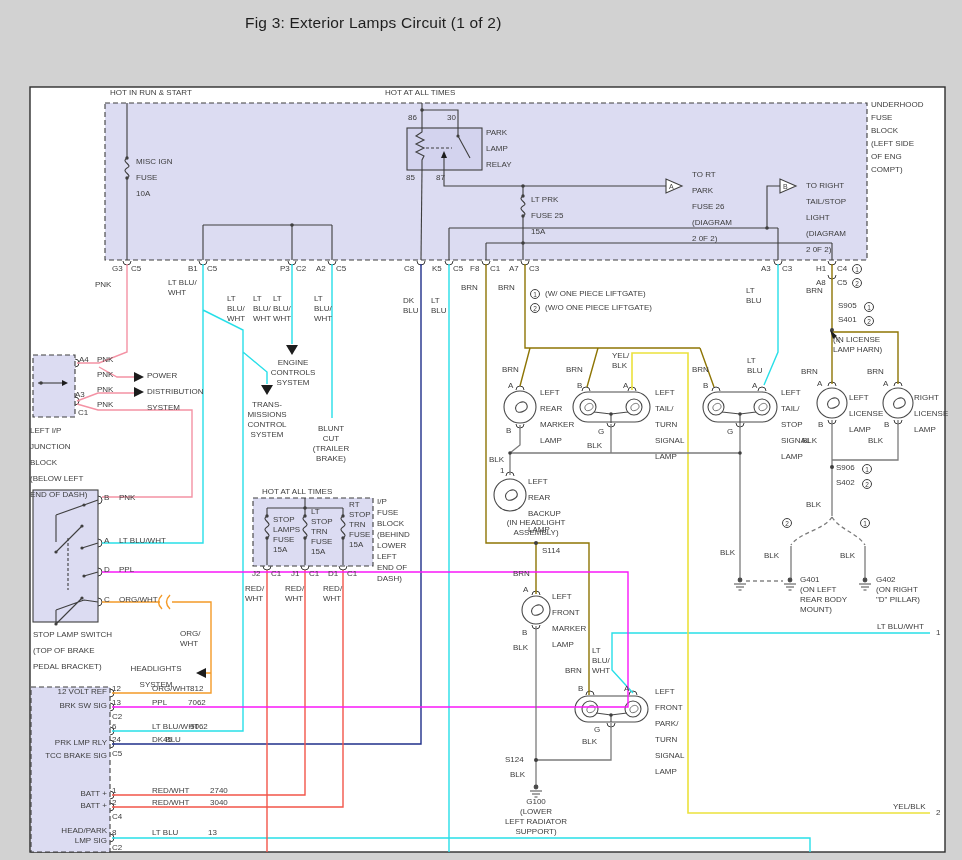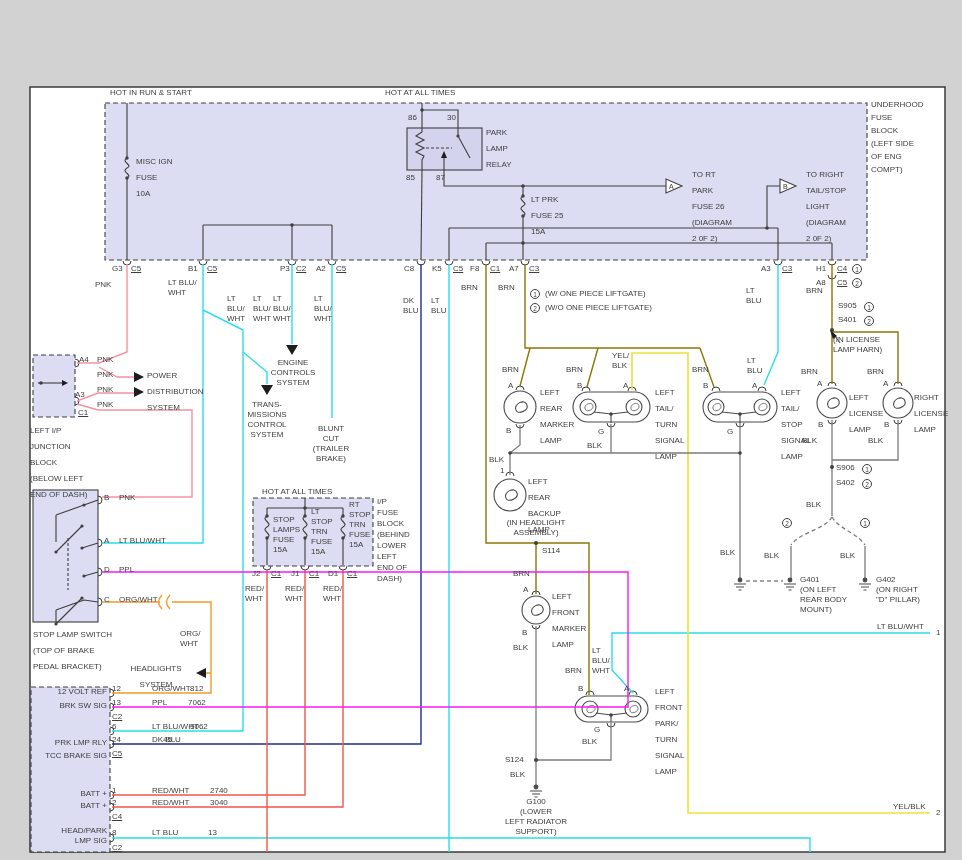--- a/index.html
+++ b/index.html
@@ -3,29 +3,30 @@
 <meta charset="utf-8">
 <style>
   html,body{margin:0;padding:0}
   body{background:#d2d2d2;font-family:"Liberation Sans",sans-serif}
   #stage{position:relative;width:962px;height:860px;background:#d2d2d2;overflow:hidden}
   #fig-title{position:absolute;left:245px;top:14px;font-size:15.5px;color:#1e1e1e;letter-spacing:.2px}
   svg{position:absolute;left:0;top:0}
   .lbl{position:absolute;font-size:8px;line-height:10px;color:#3d3d3d;white-space:pre}
   .lh9{line-height:11px}.lh11{line-height:16px}.lh13{line-height:13px}
   .ctr{text-align:center}.rgt{text-align:right}
-  .u{text-decoration:underline}
+  .u{}
   .fs7{font-size:7px}
   .circ{position:absolute;width:10px;height:10px;border:1px solid #3f3f3f;border-radius:50%;
         font-size:6.5px;line-height:10px;text-align:center;color:#3f3f3f;box-sizing:border-box}
 </style>
 </head>
 <body>
 
 <div id="stage">
+  <div id="fig-title">Fig 3: Exterior Lamps Circuit (1 of 2)</div>
 
   <svg width="962" height="860" viewBox="0 0 962 860">
 
     <rect x="30" y="87" width="915" height="765" fill="#ffffff" stroke="#2e2e2e" stroke-width="1.4"></rect>
 
     <g stroke-width="1.1" stroke="#3f3f3f" fill="#dcdcf2">
       <rect x="105" y="103" width="762" height="157" stroke-dasharray="5 3"></rect>
       <rect x="253" y="498" width="120" height="68" stroke-dasharray="5 3"></rect>
       <rect x="33" y="355" width="42" height="62" stroke-dasharray="5 3"></rect>
       <rect x="31" y="687" width="79" height="165" stroke-dasharray="5 3"></rect>
@@ -222,21 +223,21 @@
   <div class="lbl lh11" style="left:531px;top:192px">LT PRK
 FUSE 25
 15A</div>
   <div class="lbl fs7" style="left:669px;top:182px">A</div>
   <div class="lbl lh11" style="left:692px;top:167px">TO RT
 PARK
 FUSE 26
 (DIAGRAM
 2 0F 2)</div>
   <div class="lbl fs7" style="left:783px;top:182px">B</div>
-  <div class="lbl lh11" style="left:806px;top:167px">TO RIGHT
+  <div class="lbl lh11" style="left:806px;top:178px">TO RIGHT
 TAIL/STOP
 LIGHT
 (DIAGRAM
 2 0F 2)</div>
 
   <div class="lbl" style="left:112px;top:264px">G3</div>
   <div class="lbl u" style="left:131px;top:264px">C5</div>
   <div class="lbl" style="left:188px;top:264px">B1</div>
   <div class="lbl u" style="left:207px;top:264px">C5</div>
   <div class="lbl" style="left:280px;top:264px">P3</div>

